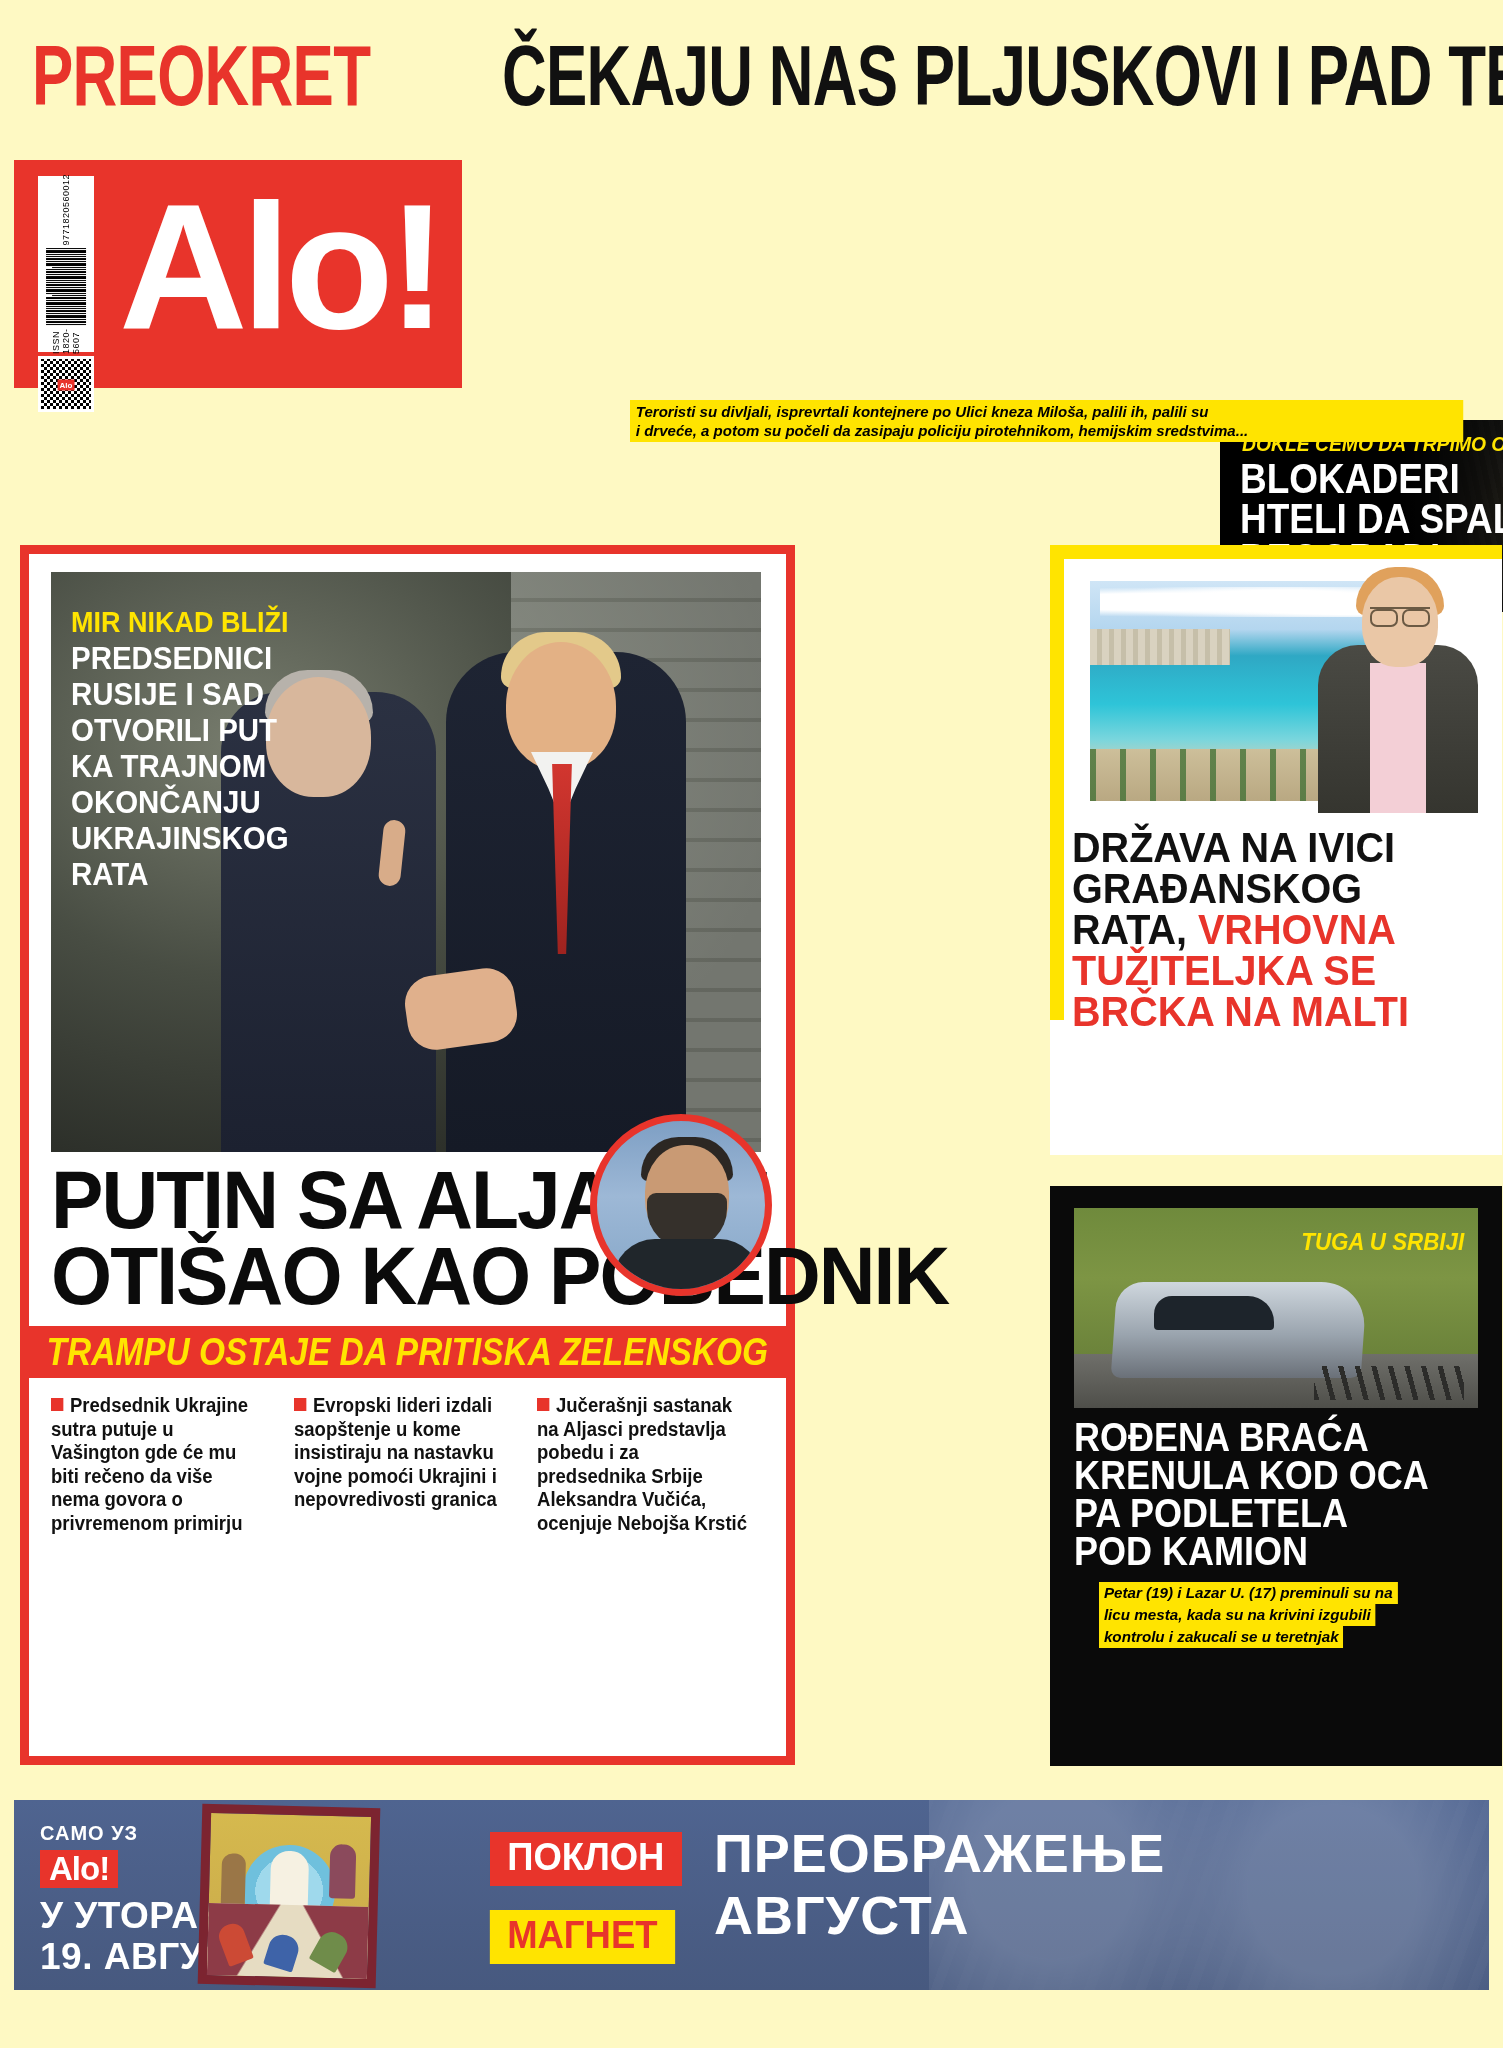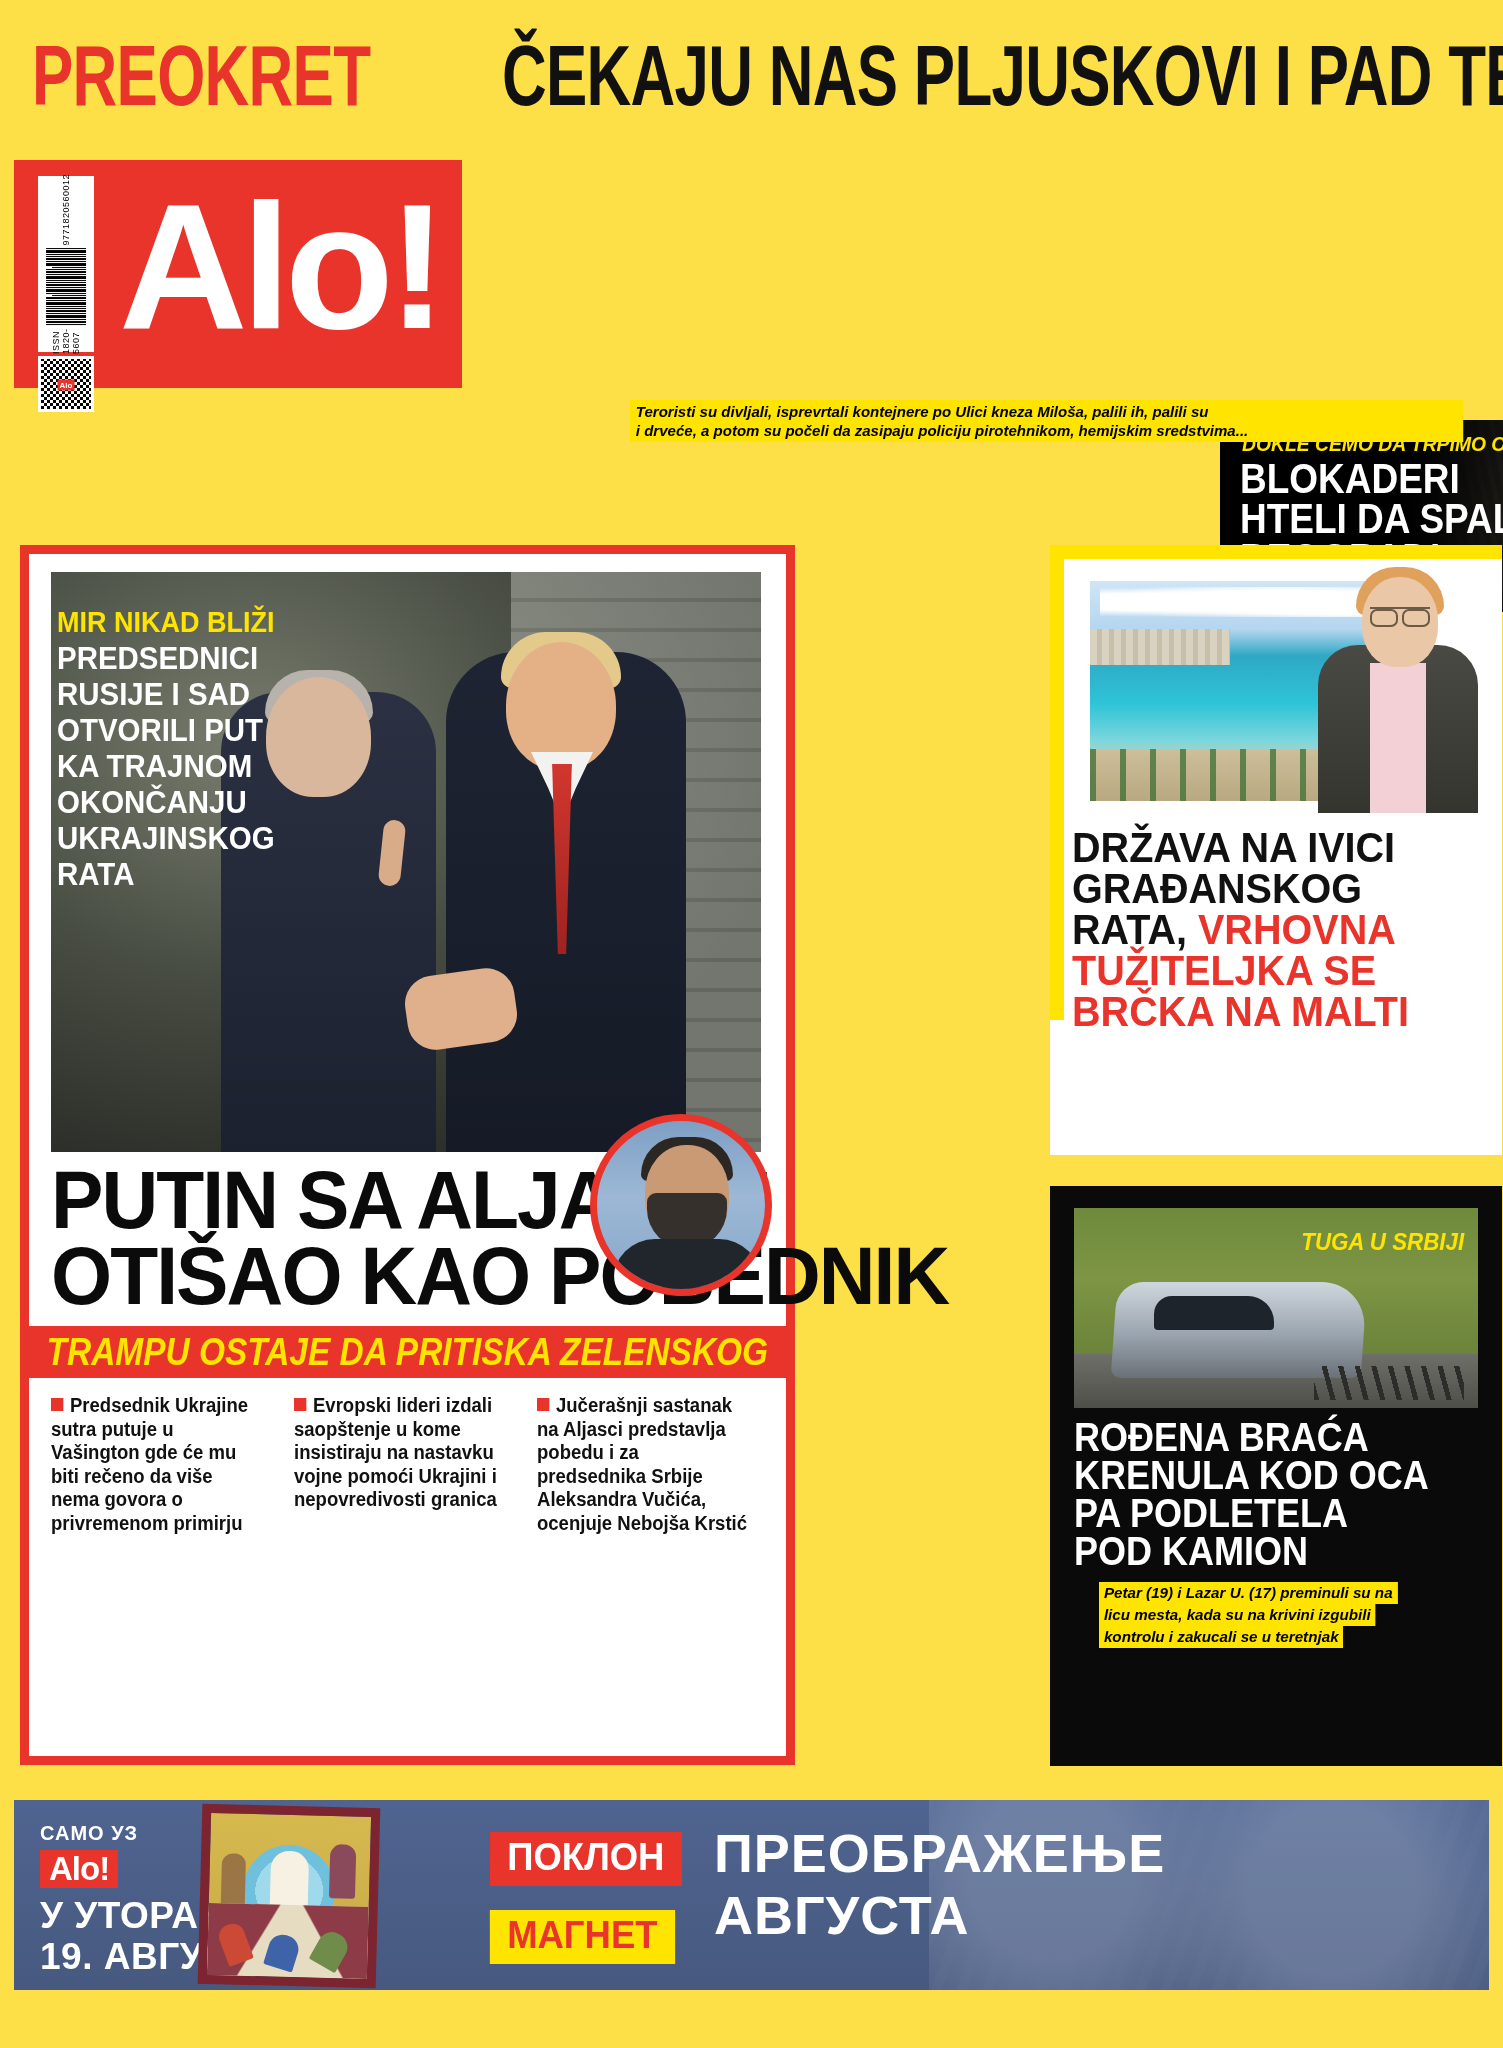--- a/index.html
+++ b/index.html
@@ -2,21 +2,21 @@
 <html><head>
 <meta charset="utf-8">
 <style>
   * { margin:0; padding:0; box-sizing:border-box; }
   html,body { background:#ffffff; }
   body {
     width:1503px; height:2048px;
     font-family:"Liberation Sans", sans-serif;
     position:relative; overflow:hidden;
   }
-  .page { position:relative; width:1503px; height:2048px; background:#fde047; }
+  .page { position:relative; width:1503px; height:2048px; background:#fef9c3; }
 
   
   .top-banner{
     position:absolute; left:0; top:0; width:1503px; height:150px;
     display:flex; align-items:center; padding-left:32px;
     white-space:nowrap; overflow:hidden;
   }
   .tb-word{
     font-family:"Liberation Sans", sans-serif;
     font-weight:bold; font-size:86px; line-height:86px;
@@ -156,21 +156,21 @@
   .mp-tie{ position:absolute; left:498px; top:192px; width:26px; height:190px;
     background:linear-gradient(180deg,#d2362f,#9e231f); clip-path:polygon(12% 0,88% 0,66% 100%,34% 100%); }
   .mp-shirt{ position:absolute; left:480px; top:180px; width:62px; height:70px;
     background:#f2f2f0; clip-path:polygon(0 0,100% 0,72% 52%,50% 100%,28% 52%); }
   .mp-hands{ position:absolute; left:355px; top:400px; width:110px; height:74px;
     background:#e0b08c; border-radius:28px; transform:rotate(-8deg); }
   .mp-finger{ position:absolute; left:330px; top:248px; width:22px; height:66px;
     background:#d8ac89; border-radius:11px; transform:rotate(6deg);}
 
   .main-txtblock{
-    position:absolute; left:28px; top:52px; width:260px; z-index:4;
+    position:absolute; left:42px; top:52px; width:260px; z-index:4;
   }
   .mtb-kicker{ color:#ffe400; font-size:30px; font-weight:bold; line-height:32px;
     transform:scaleX(.9); transform-origin:left top; white-space:nowrap; }
   .mtb-sub{ color:#fff; font-size:32px; font-weight:bold; line-height:36px;
     transform:scaleX(.92); transform-origin:left top; margin-top:2px; }
   .mtb-sub div{ white-space:nowrap; }
 
   .zel{
     position:absolute; right:14px; top:560px; width:182px; height:182px;
     border-radius:50%; border:7px solid #e8342b; overflow:hidden; z-index:6;

